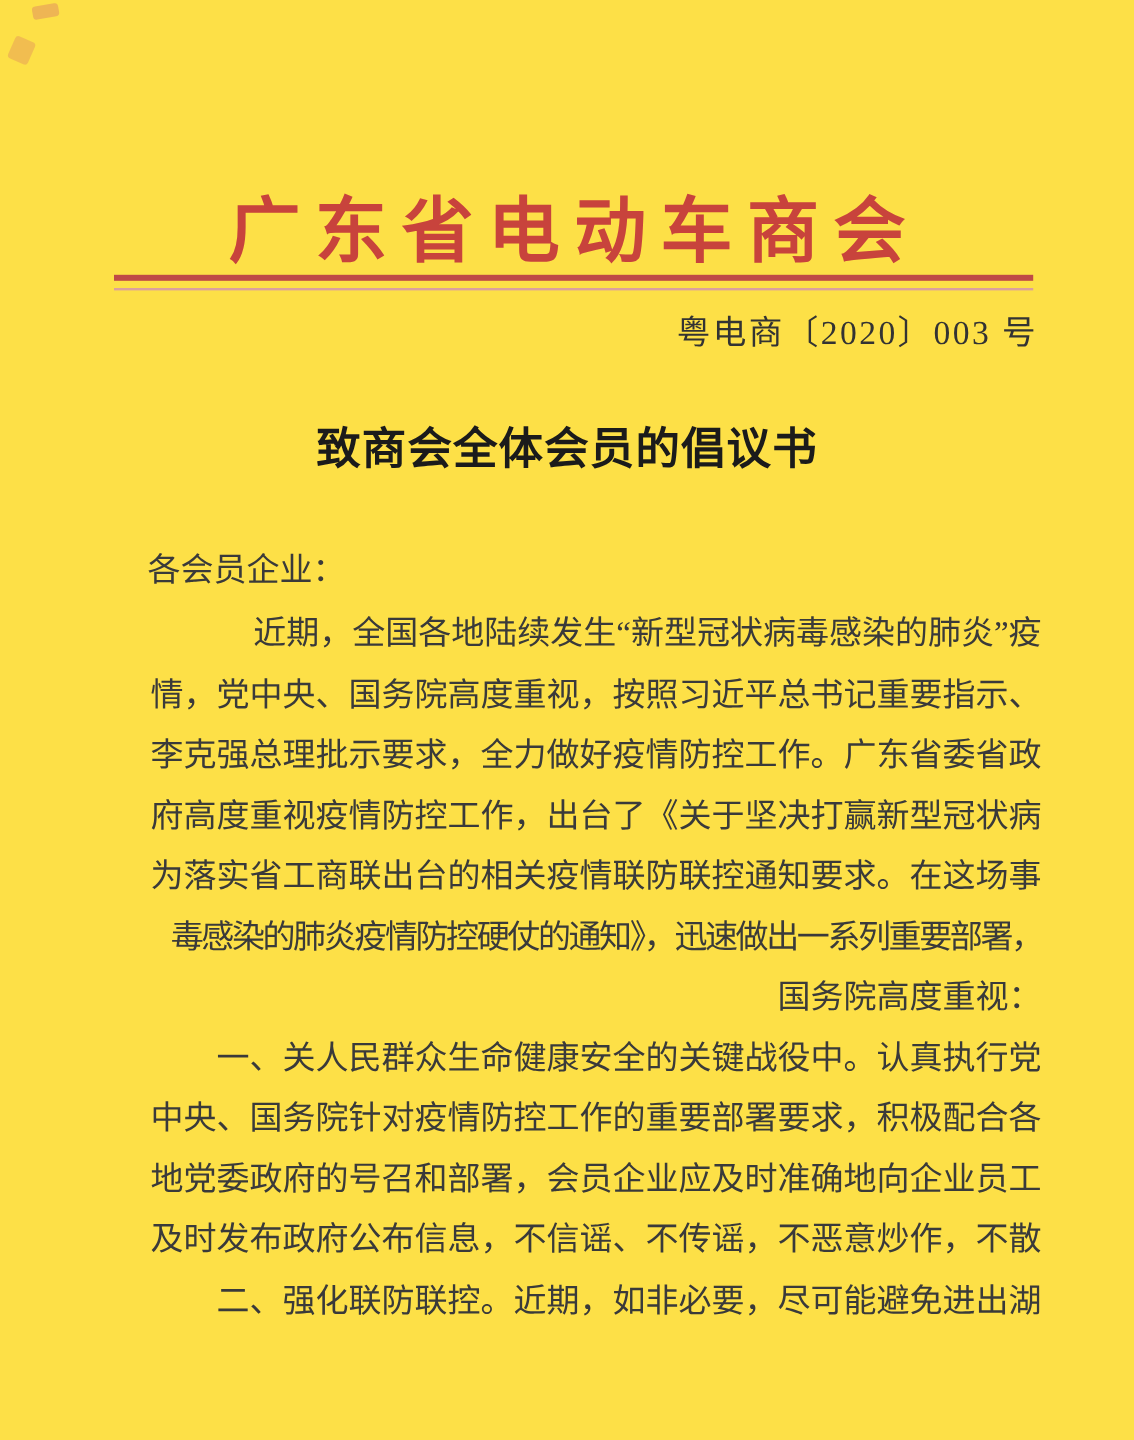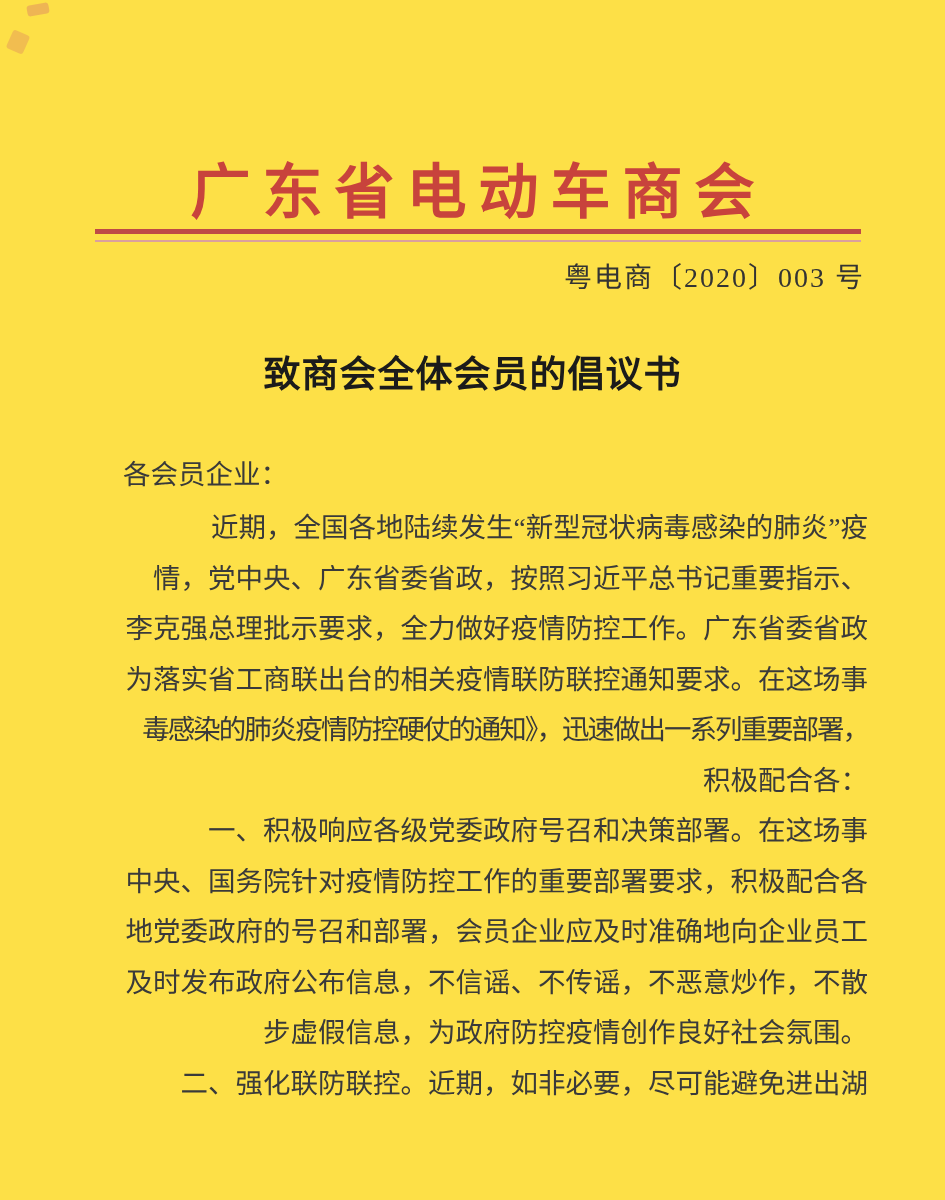--- a/index.html
+++ b/index.html
@@ -131,26 +131,26 @@
   <div class="red-rule" style="border-top-color: rgb(191, 74, 70); border-bottom-color: rgb(219, 160, 157);"></div>
 
   <div class="doc-number">粤电商〔2020〕003 号</div>
 
   <div class="doc-title">致商会全体会员的倡议书</div>
 
   <div class="salutation">各会员企业：</div>
 
   <div class="body-text">
       <div class="body-line indent">近期，全国各地陆续发生“新型冠状病毒感染的肺炎”疫</div>
-      <div class="body-line">情，党中央、广东省委省政，按照习近平总书记重要指示、</div>
+      <div class="body-line">情，党中央、国务院高度重视，按照习近平总书记重要指示、</div>
       <div class="body-line">李克强总理批示要求，全力做好疫情防控工作。广东省委省政</div>
+      <div class="body-line">府高度重视疫情防控工作，出台了《关于坚决打赢新型冠状病</div>
       <div class="body-line">为落实省工商联出台的相关疫情联防联控通知要求。在这场事</div>
       <div class="body-line tight">毒感染的肺炎疫情防控硬仗的通知》，迅速做出一系列重要部署，</div>
-      <div class="body-line">积极配合各：</div>
-      <div class="body-line indent">一、积极响应各级党委政府号召和决策部署。在这场事</div>
+      <div class="body-line">国务院高度重视：</div>
+      <div class="body-line indent">一、关人民群众生命健康安全的关键战役中。认真执行党</div>
       <div class="body-line">中央、国务院针对疫情防控工作的重要部署要求，积极配合各</div>
       <div class="body-line">地党委政府的号召和部署，会员企业应及时准确地向企业员工</div>
       <div class="body-line">及时发布政府公布信息，不信谣、不传谣，不恶意炒作，不散</div>
-      <div class="body-line">步虚假信息，为政府防控疫情创作良好社会氛围。</div>
       <div class="body-line indent">二、强化联防联控。近期，如非必要，尽可能避免进出湖</div>
     </div>
 
 </div>
 
 </body></html>

